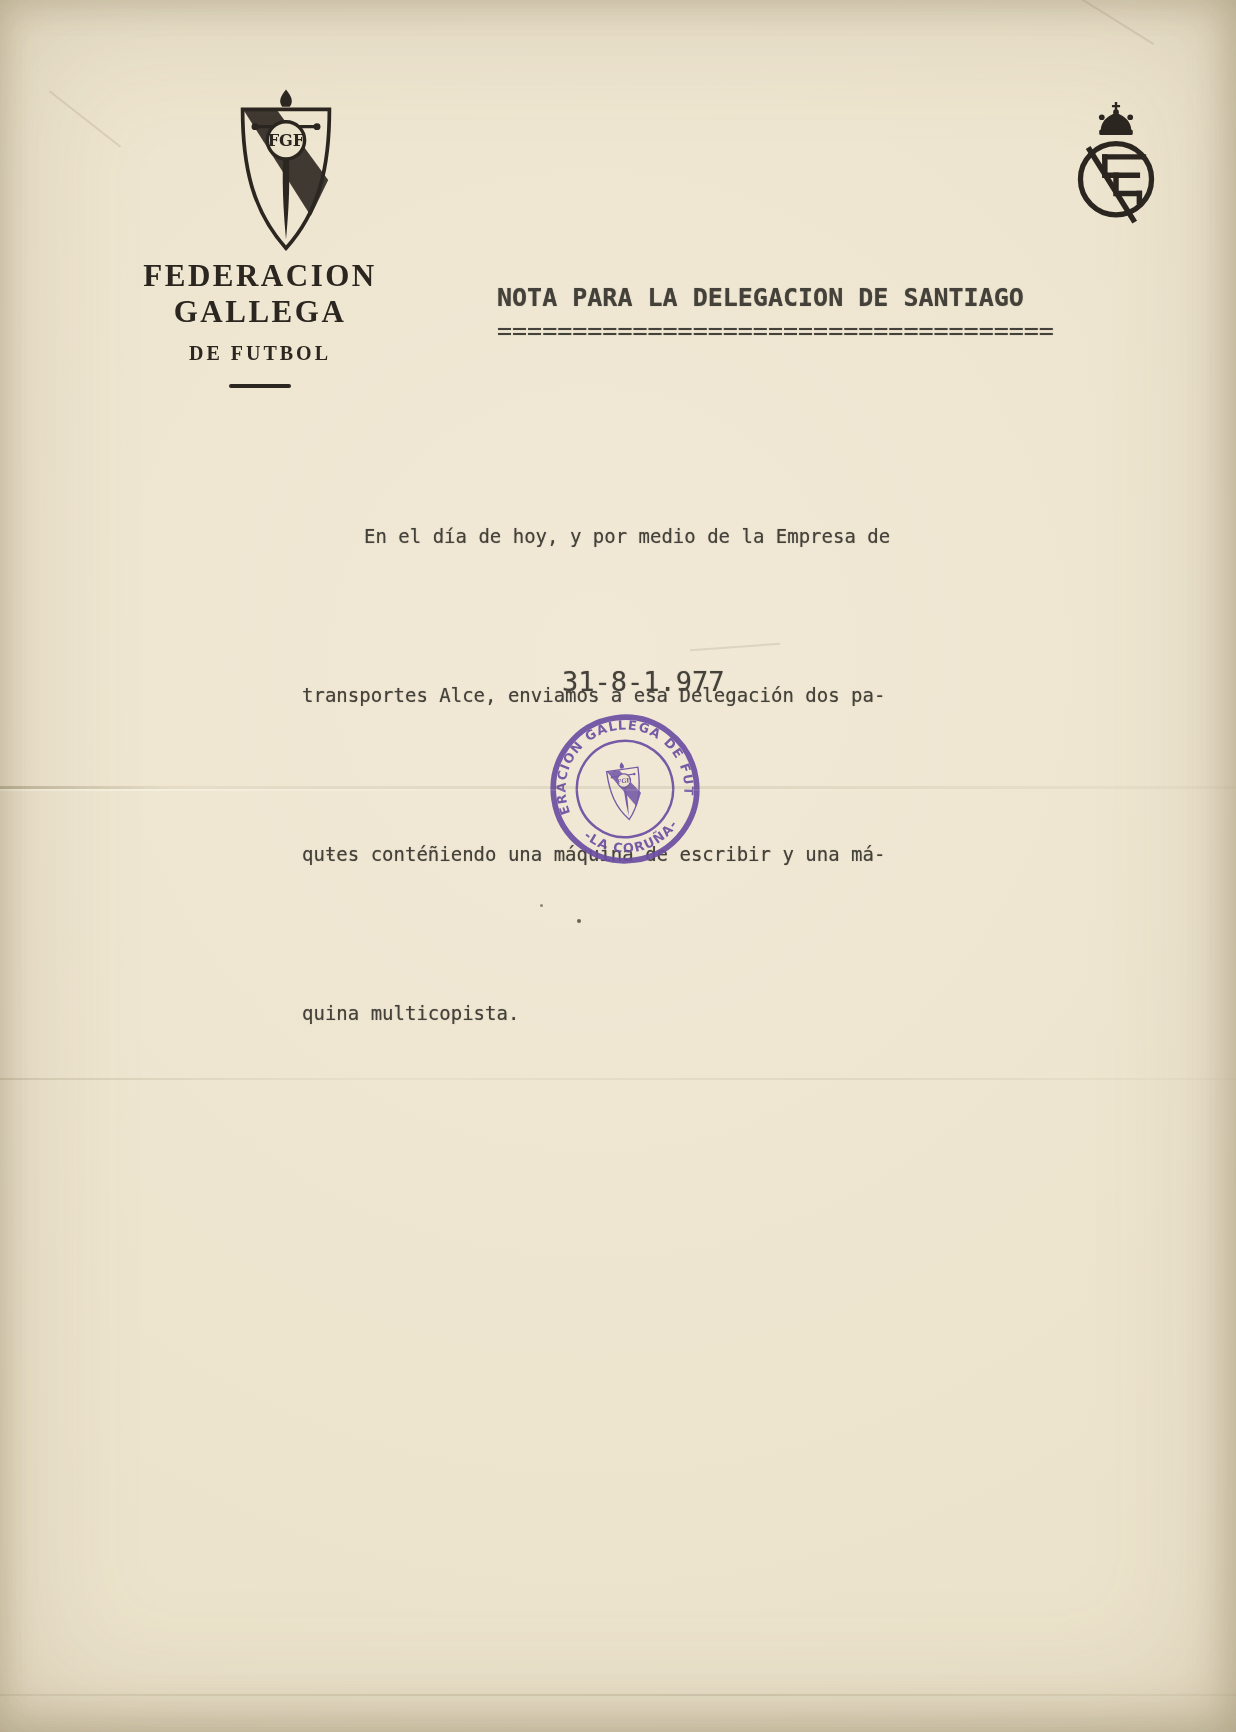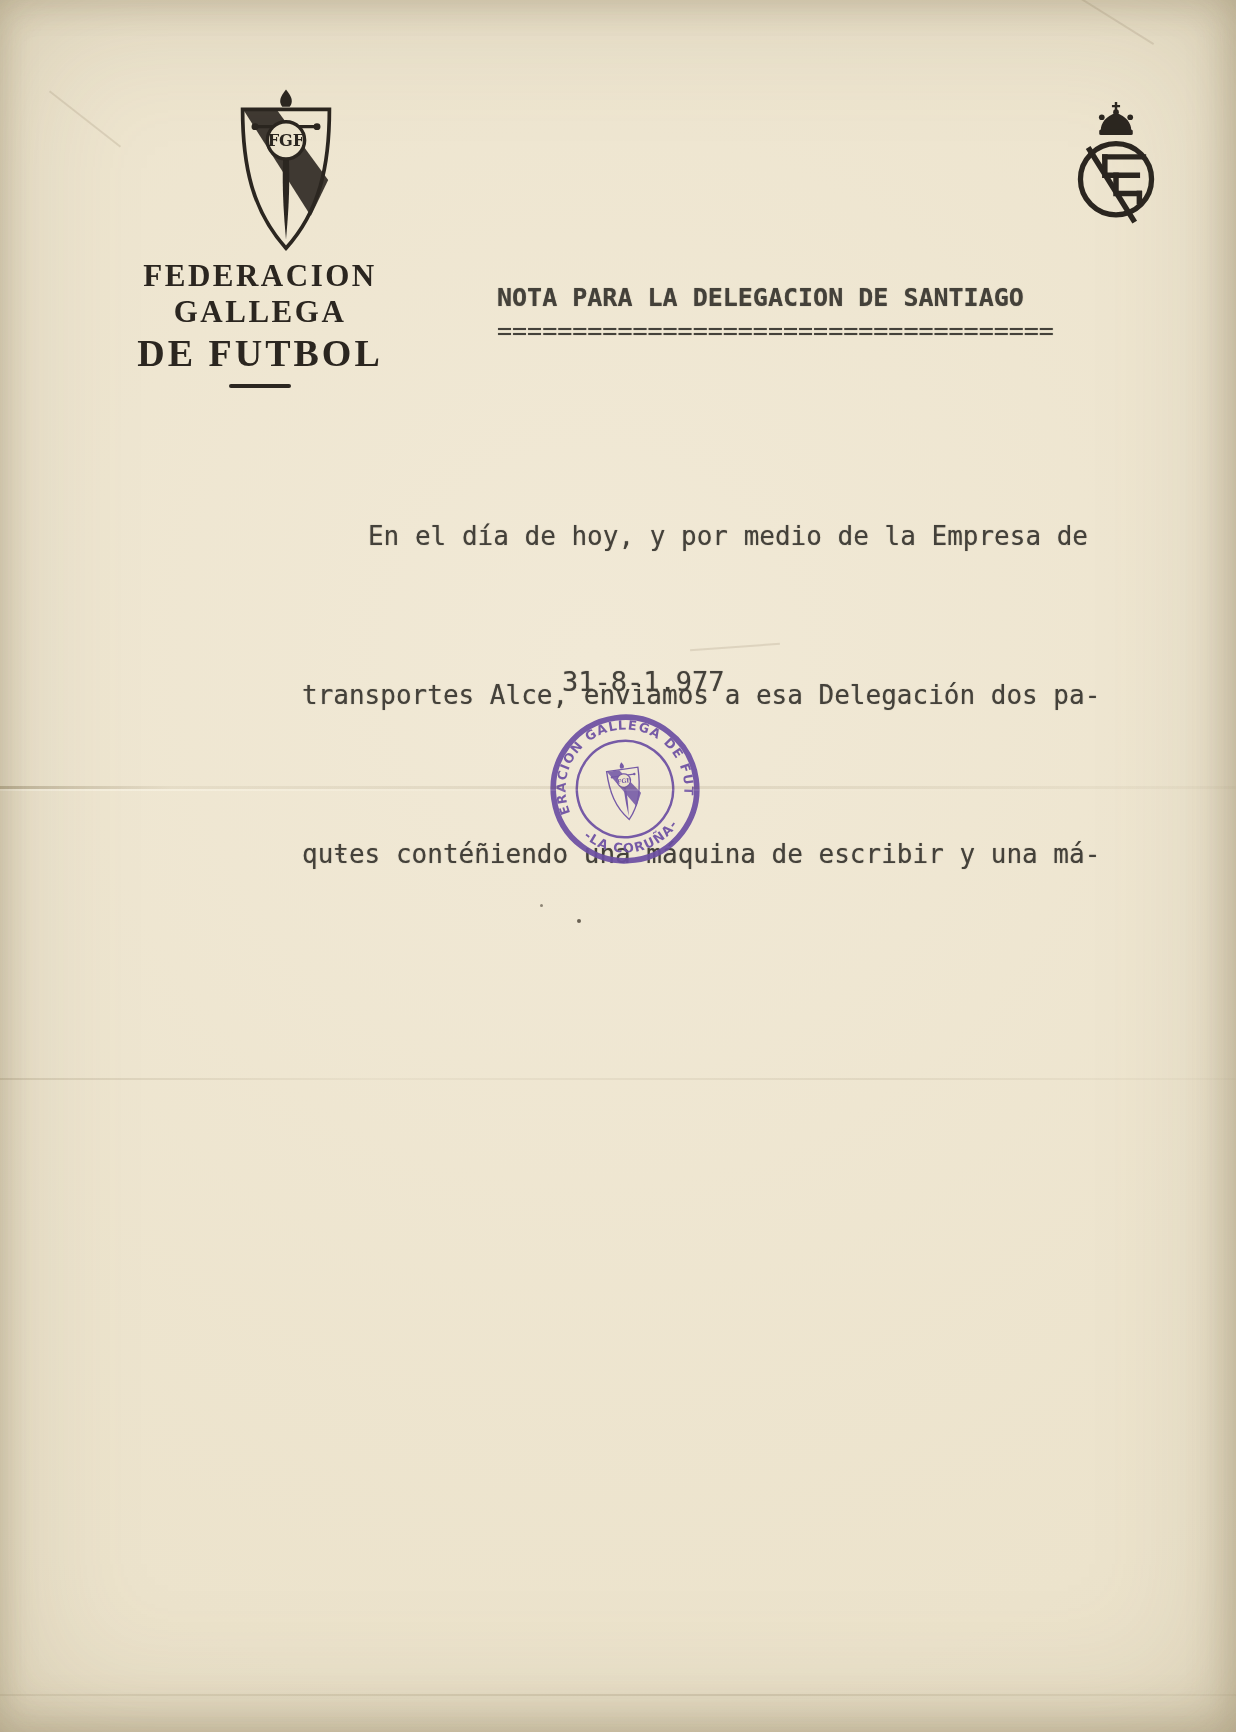--- a/index.html
+++ b/index.html
@@ -29,41 +29,40 @@
       inset 0 10px 30px rgba(116,98,62,.10);
   }
   
   .crest-logo{position:absolute;left:224px;top:88px;width:124px;height:174px;color:var(--print-ink);}
   .letterhead-text{
     position:absolute;left:60px;top:258px;width:400px;text-align:center;
     font-family:"Liberation Serif","DejaVu Serif",serif;
     color:var(--print-ink);
   }
   .org1{font-size:31px;font-weight:bold;letter-spacing:2.5px;line-height:36px;}
-  .org2{font-size:38px;font-weight:bold;letter-spacing:3px;line-height:34px;margin-top:6px;}
+  .org2{font-size:20px;font-weight:bold;letter-spacing:3px;line-height:34px;margin-top:6px;}
   .lh-rule{width:62px;height:4px;background:var(--print-ink);margin:14px auto 0 auto;border-radius:2px;}
   .emblem-logo{position:absolute;left:1070px;top:100px;width:92px;height:130px;color:var(--print-ink);}
   
   .note-title{
     position:absolute;left:497px;top:283px;
     font-size:25px;color:var(--type-ink);white-space:pre;
     text-shadow:0 0 1px rgba(60,56,48,.55);
     font-weight:bold;
   }
   .note-title-underline{
     position:absolute;left:497px;top:316px;
     font-size:25px;color:var(--type-ink);white-space:pre;letter-spacing:0;
     text-shadow:0 0 1px rgba(60,56,48,.55);
   }
   .note-body{
     position:absolute;left:302px;top:404px;width:790px;
-    font-size:26px;line-height:53px;color:var(--type-ink);
+    font-size:19px;line-height:53px;color:var(--type-ink);
     text-shadow:0 0 1px rgba(60,56,48,.5);
     white-space:pre;
-    text-align:center;
   }
   .note-body .line1{text-indent:62px;}
   .note-date{
     position:absolute;left:562px;top:666px;
     font-size:27px;color:var(--type-ink);
     text-shadow:0 0 1px rgba(60,56,48,.5);
   }
   
   .stamp{
     position:absolute;left:543px;top:707px;width:164px;height:164px;
@@ -142,20 +141,21 @@
     </g>
   </svg>
 
   <div class="note-title">NOTA PARA LA DELEGACION DE SANTIAGO</div>
   <div class="note-title-underline">=====================================</div>
 
   <div class="note-body">
     <div class="line line1">En el día de hoy, y por medio de la Empresa de</div>
     <div class="line">transportes Alce, enviamos a esa Delegación dos pa-</div>
     <div class="line">quŧes contéñiendo una máquina de escribir y una má-</div>
+    <div class="line">quina multicopista.</div>
   </div>
 
   <div class="note-date">31-8-1.977</div>
 
   <svg class="stamp" viewBox="0 0 160 160">
     <defs>
       <path id="stampTop" d="M25.5,99.8 A58,58 0 1 1 134.5,99.8" fill="none"></path>
       <path id="stampBot" d="M29.8,116.4 A62,62 0 0 0 130.2,116.4" fill="none"></path>
     </defs>
     <circle cx="80" cy="80" r="70" fill="none" stroke="currentColor" stroke-width="5.5"></circle>

